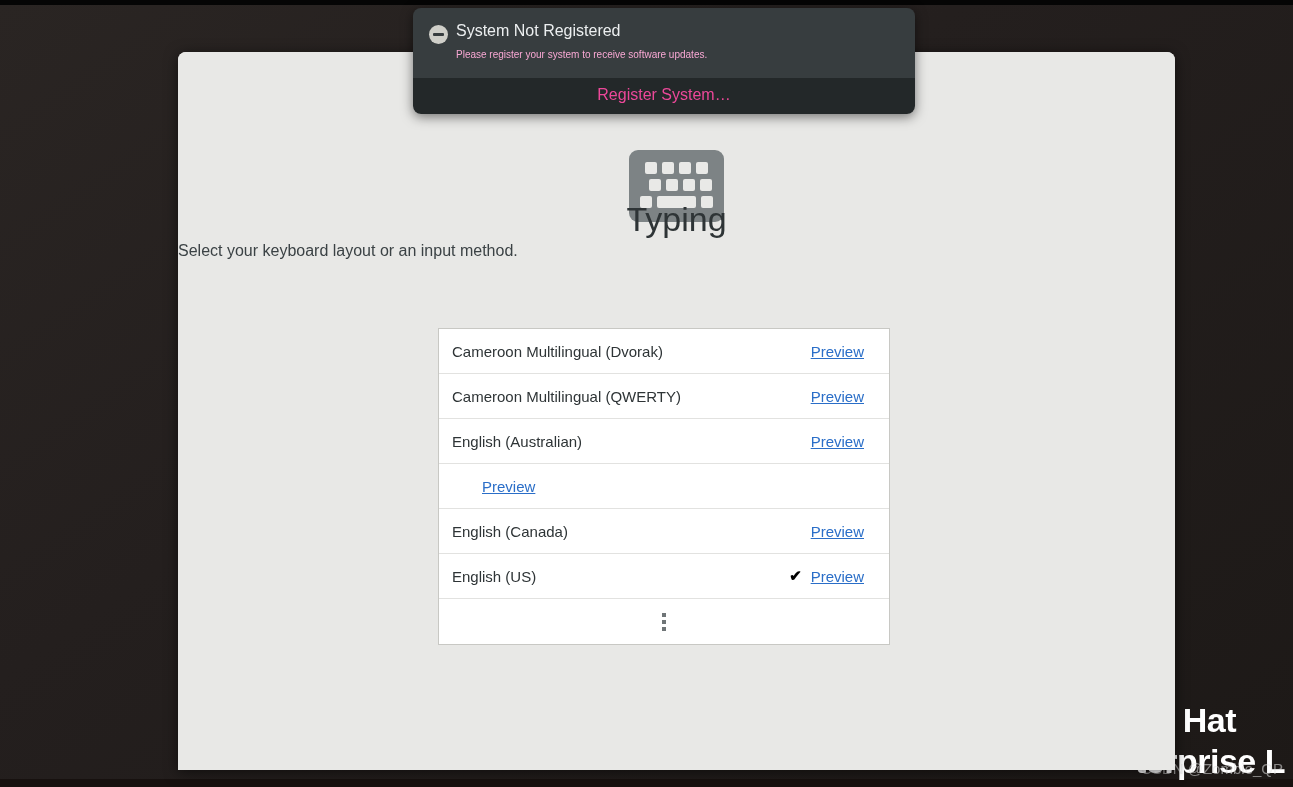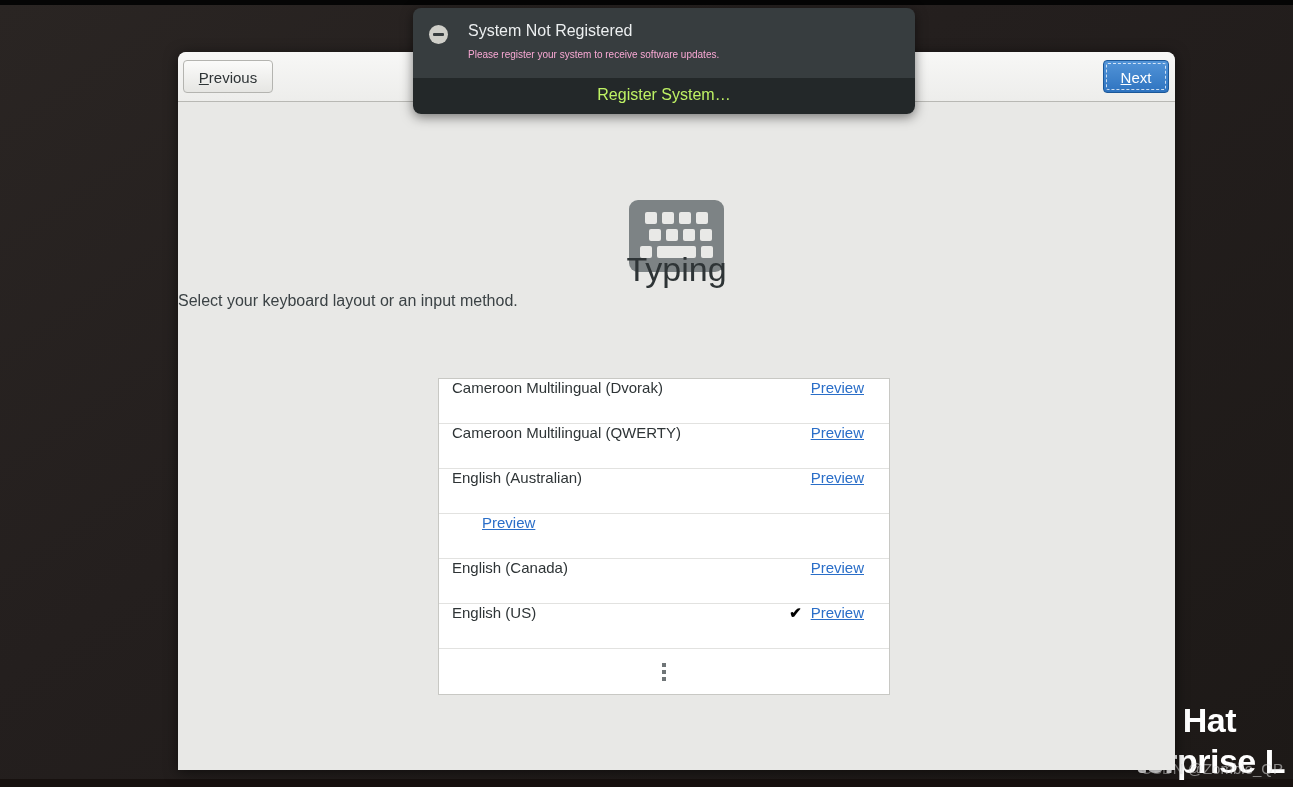--- a/index.html
+++ b/index.html
@@ -197,21 +197,21 @@
     width: 452px;
     background: #ffffff;
     border: 1px solid #c8c8c4;
     box-sizing: border-box;
   }
   .layout-row {
     position: relative;
     height: 45px;
     border-bottom: 1px solid #e2e2e0;
     display: flex;
-    align-items: flex-start;
+    align-items: center;
     padding: 0 25px 0 13px;
     box-sizing: border-box;
     cursor: pointer;
   }
   .layout-row:last-child { border-bottom: none; }
   .row-label {
     flex: 1;
     font-size: 15px;
     color: #2e3436;
     white-space: nowrap;
@@ -258,21 +258,21 @@
     border-radius: 8px;
     overflow: hidden;
     box-shadow: 0 3px 12px rgba(0,0,0,0.5);
     z-index: 40;
   }
   .notif-body {
     background: #373d3f;
     padding: 13px 16px 14px 16px;
     display: flex;
     align-items: flex-start;
-    gap: 20px;
+    gap: 8px;
     box-sizing: border-box;
   }
   .notif-icon {
     width: 19px;
     height: 19px;
     border-radius: 50%;
     background: #cfcfc9;
     position: relative;
     flex: none;
     margin-top: 4px;
@@ -294,21 +294,21 @@
     line-height: 20px;
     margin-bottom: 4px;
   }
   .notif-desc {
     color: #f9a8d4;
     font-size: 10px;
     line-height: 19px;
   }
   .notif-action {
     background: #232829;
-    color: #bef264;
+    color: #ec4899;
     text-align: center;
     font-size: 16px;
     padding: 8px 0 10px 0;
     cursor: pointer;
   }
 </style>
 </head>
 <body>
 
 <div id="screen">
@@ -318,29 +318,20 @@
   <div class="desktop-bottomstrip"></div>
 
   <div class="brand-text">
     <div>ed Hat</div>
     <div>terprise L</div>
   </div>
   <div class="csdn-watermark">CSDN @Zombie_QP</div>
 
   <div class="window">
 
-    <div class="titlebar">
-      <div class="btn-previous">
-        <span class="mnem">P</span><span>revious</span>
-      </div>
-      <div class="btn-next">
-        <span class="mnem">N</span><span>ext</span>
-        <span class="focusring"></span>
-      </div>
-    </div>
 
     <div class="content">
 
       <div class="kbd-icon-wrap">
         <div class="kbd-icon">
           <div class="kbd-row r1">
             <span class="key"></span>
             <span class="key"></span>
             <span class="key"></span>
             <span class="key"></span>

